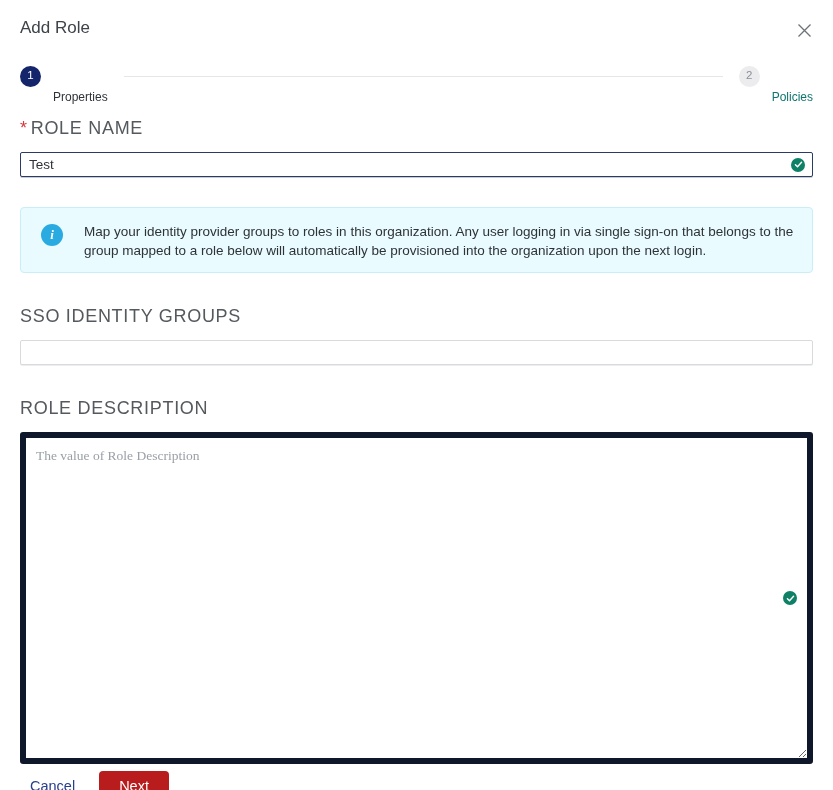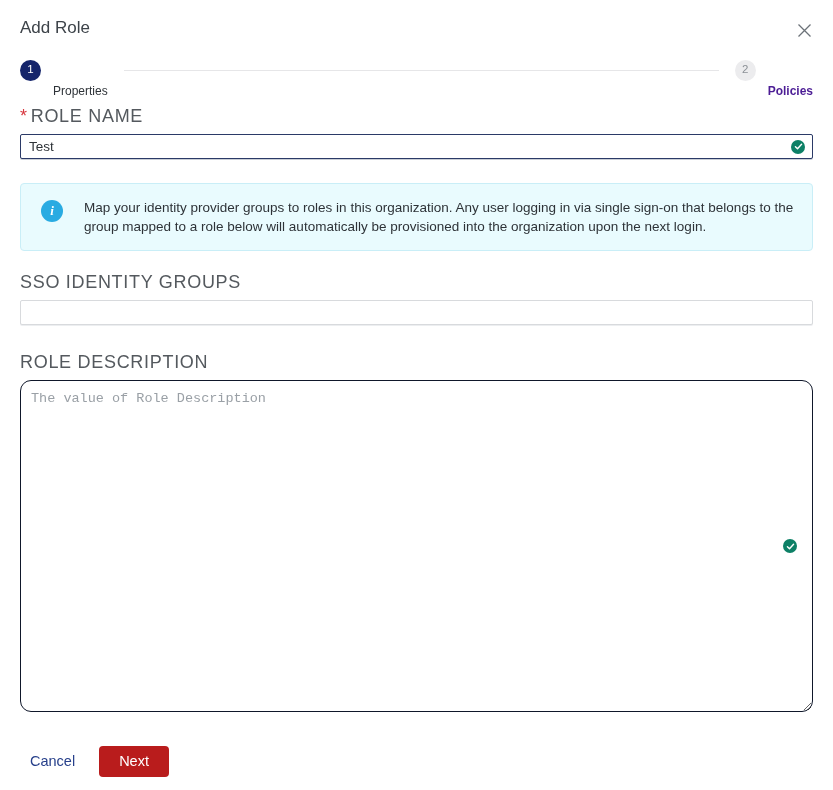--- a/index.html
+++ b/index.html
@@ -16,20 +16,21 @@
     overflow: hidden;
   }
 
   .dialog {
     position: absolute;
     inset: 0;
     display: flex;
     flex-direction: column;
     padding: 0 20px;
     box-sizing: border-box;
+    gap: 6px;
   }
 
   
   .dialog-header {
     display: flex;
     align-items: flex-start;
     justify-content: space-between;
     padding-top: 16px;
   }
   .dialog-title {
@@ -82,21 +83,21 @@
     background: #ececee;
     color: #8b9096;
   }
   .step-label {
     font-size: 12px;
     margin-left: 12px;
     white-space: nowrap;
     margin-top: 42px;
   }
   .step-label.active { color: #2e3338; }
-  .step-label.inactive { color: #4c1d95; font-weight: bold; }
+  .step-label.inactive { color: #0f766e; }
   .step-connector {
     flex: 1 1 auto;
     height: 1px;
     background: #e6e6e8;
     margin: 0 16px;
   }
 
   
   .field-label {
     font-size: 18px;
@@ -180,36 +181,36 @@
     font-weight: bold;
     margin-top: 2px;
   }
   .info-text {
     margin-left: 21px;
     font-size: 13.5px;
     line-height: 19px;
     color: #2e3338;
   }
 
-  .label-sso { margin-top: 21px; }
+  .label-sso { margin-top: 27px; }
   .label-desc { margin-top: 27px; }
 
   
   .textarea-wrap {
     position: relative;
     margin-top: 7px;
   }
   .role-textarea {
     width: 100%;
     height: 332px;
     box-sizing: border-box;
-    border: 1px solid #0f172a;
-    border-radius: 11px;
+    border: 6px solid #0f172a;
+    border-radius: 3px;
     background: #ffffff;
-    font-family: Liberation Mono, monospace;
+    font-family: Liberation Serif, serif;
     font-size: 13.5px;
     line-height: 19px;
     color: #2e3338;
     padding: 8px 30px 8px 10px;
     resize: both;
     outline: none;
     display: block;
   }
   .role-textarea::placeholder { color: #9aa0a6; }
   .check-textarea {

